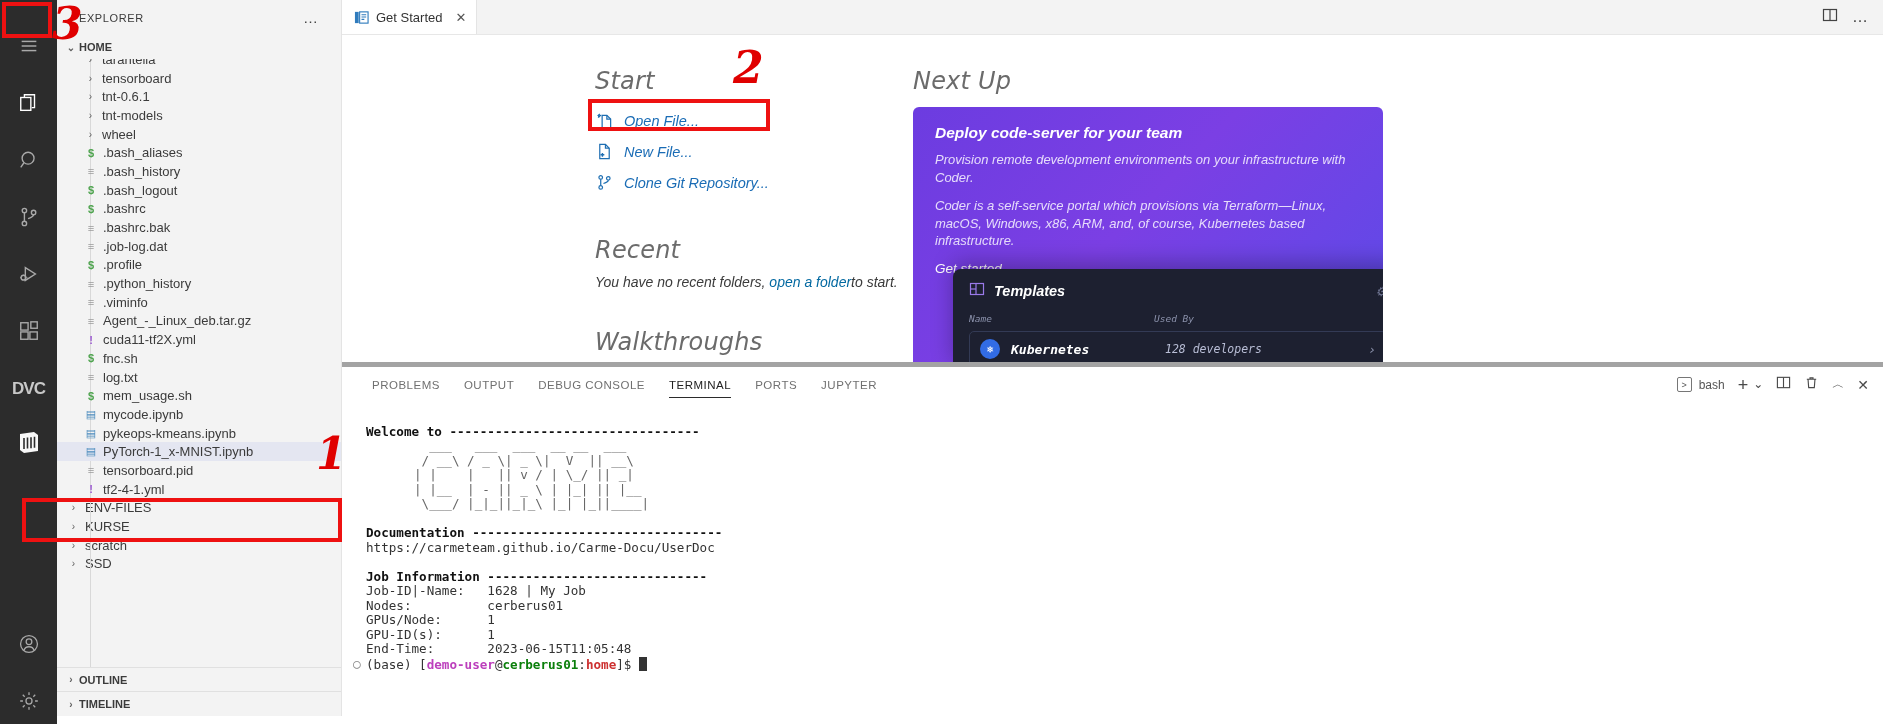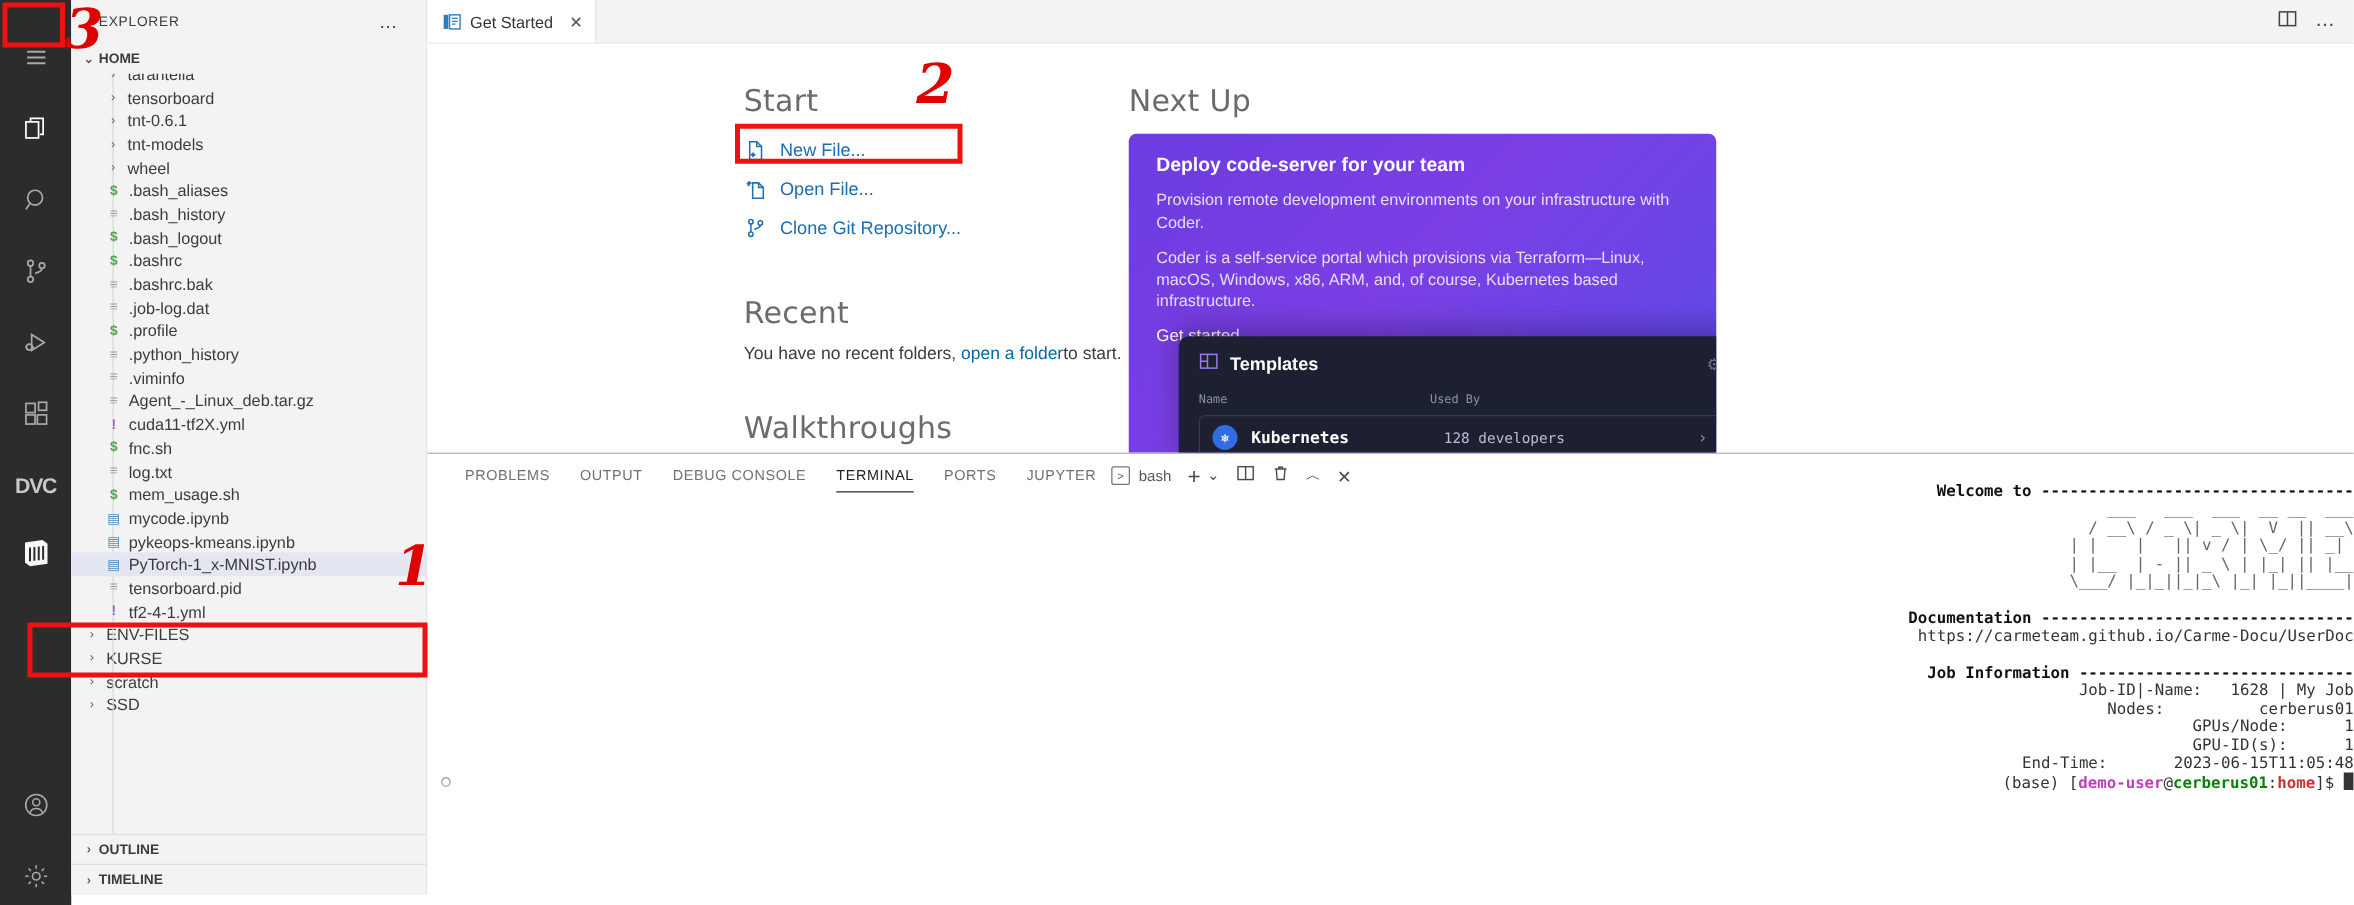--- a/index.html
+++ b/index.html
@@ -87,21 +87,21 @@
   }
   .tab .tabico { color: #2f7bbd; font-size: 13px; display: flex; }
   .tab .close { margin-left: 6px; color: #555; font-size: 13px; }
   .tabsbar .spacer { flex: 1 1 auto; }
   .tb-actions { display: flex; align-items: center; gap: 14px; padding-right: 14px; color: #424242; }
 
   .editor {
     flex: 1 1 auto; background: #ffffff; position: relative; overflow: hidden;
     height: 320px;
   }
-  .gs-wrap { display: flex; padding-top: 32px; gap: 1px; }
+  .gs-wrap { display: flex; padding-top: 32px; gap: 11px; font-style: italic; }
   .gs-left { width: 560px; flex: 0 0 560px; padding-left: 253px; }
   .gs-right { flex: 1 1 auto; padding-left: 0px; }
   .gs-h {
     font-size: 24px; color: #6b6b6b; font-weight: normal; margin-bottom: 10px;
     font-family: "DejaVu Sans", sans-serif; letter-spacing: .2px;
   }
   .gs-item { display: flex; align-items: center; gap: 10px; height: 31px; }
   .gs-item .gico { width: 19px; display: flex; align-items: center; justify-content: center; color: #1f6fb2; }
   .gs-item .glbl { font-size: 14.5px; color: #1a6cb5; }
   .gs-sub { font-size: 14px; color: #3b3b3b; margin-top: 4px; }
@@ -144,22 +144,22 @@
   .tpl-row .karrow { color: #8a90aa; font-size: 13px; }
   .k8s-logo {
     width: 20px; height: 20px; border-radius: 50%;
     background: #326ce5; display: flex; align-items: center; justify-content: center;
     color: #fff; font-size: 12px;
   }
 
   
   .panel {
     height: 362px; flex: 0 0 362px;
-    background: #ffffff; border-top: 1px solid #a3a3a3;
-    display: flex;  text-align: right;
+    background: #ffffff; border-top: 5px solid #a3a3a3;
+    display: flex; flex-direction: column;
   }
   .panel-tabs { height: 35px; display: flex; align-items: center; padding-left: 18px; gap: 0; }
   .ptab {
     font-size: 11.5px; letter-spacing: .5px; color: #707070; text-transform: uppercase;
     padding: 0 12px; height: 35px; display: flex; align-items: center; position: relative;
   }
   .ptab.active { color: #222; }
   .ptab.active::after {
     content: ""; position: absolute; left: 12px; right: 12px; bottom: 4px; height: 1.5px; background: #2b2b2b;
   }
@@ -436,38 +436,38 @@
 
     <div class="editor">
       <div class="gs-wrap">
 
         <div class="gs-left">
           <div class="gs-h">Start</div>
 
           <div class="gs-item">
             <span class="gico">
               <svg width="17" height="17" viewBox="0 0 18 18" fill="none" stroke="#1f6fb2" stroke-width="1.3">
-                <path d="M4 1.5h6l4 4v11H4z"></path>
-                  <path d="M10 1.5v4h4"></path>
-                <path d="M4.8 12.5h4M6.8 10.5v4" stroke-width="1.5"></path>
-              </svg>
-            </span>
-            <span class="glbl">New File...</span>
-          </div>
-
-          <div class="gs-item">
-            <span class="gico">
-              <svg width="17" height="17" viewBox="0 0 18 18" fill="none" stroke="#1f6fb2" stroke-width="1.3">
                 <path d="M6.5 3.5h5l4 4v9h-9z"></path>
                   <path d="M11.5 3.5v4h4"></path>
                 <path d="M5.5 3.5C3.6 3.5 2.6 4.6 2.6 6.2"></path>
                   <path d="M4.1 2.2 2.2 3.8l2 1.6"></path>
               </svg>
             </span>
             <span class="glbl">Open File...</span>
+          </div>
+
+          <div class="gs-item">
+            <span class="gico">
+              <svg width="17" height="17" viewBox="0 0 18 18" fill="none" stroke="#1f6fb2" stroke-width="1.3">
+                <path d="M4 1.5h6l4 4v11H4z"></path>
+                  <path d="M10 1.5v4h4"></path>
+                <path d="M4.8 12.5h4M6.8 10.5v4" stroke-width="1.5"></path>
+              </svg>
+            </span>
+            <span class="glbl">New File...</span>
           </div>
 
           <div class="gs-item">
             <span class="gico">
               <svg width="17" height="17" viewBox="0 0 18 18" fill="none" stroke="#1f6fb2" stroke-width="1.3">
                 <circle cx="5" cy="3.6" r="1.9"></circle>
                   <circle cx="13" cy="4.6" r="1.9"></circle>
                   <circle cx="5" cy="14.2" r="1.9"></circle>
                 <path d="M5 5.5v6.8"></path>
                   <path d="M13 6.5c0 2.4-3.4 2.6-5.1 3.6"></path>

